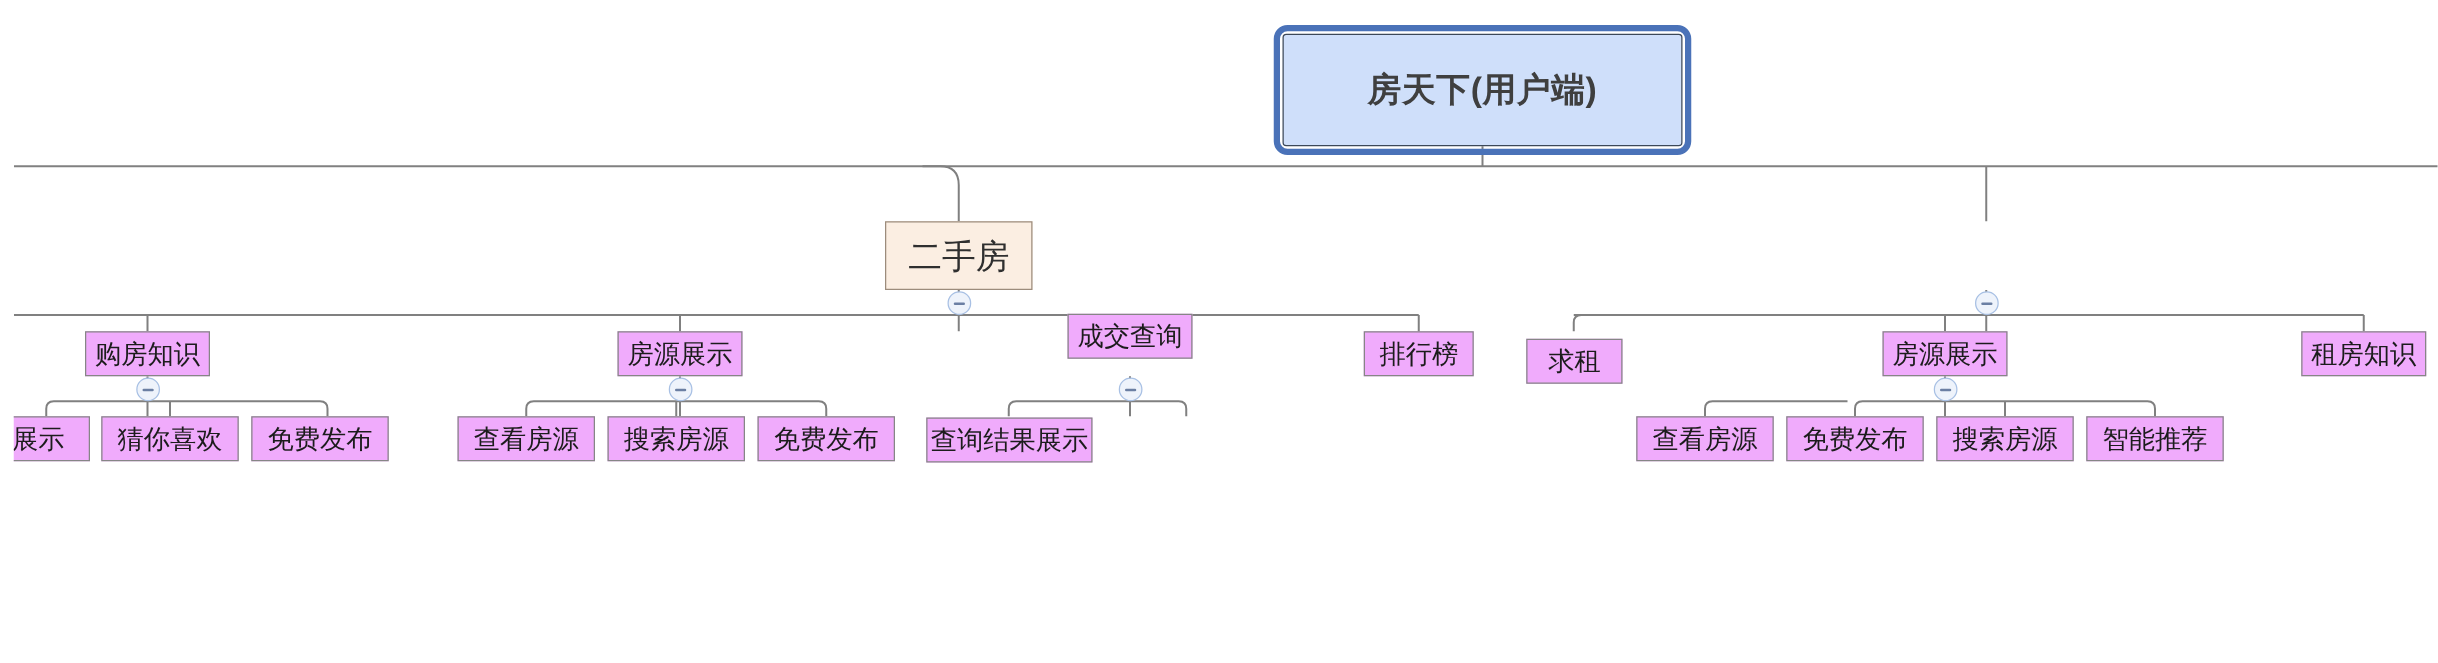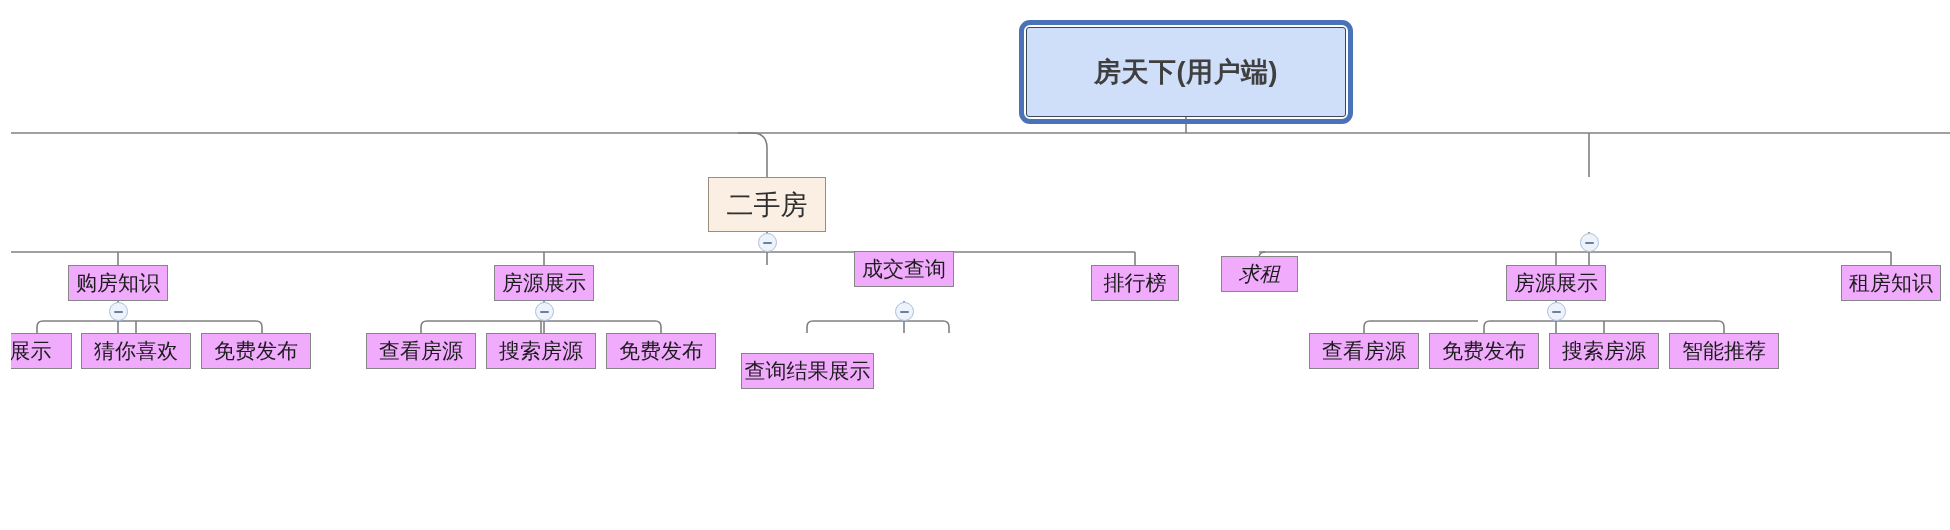--- a/index.html
+++ b/index.html
@@ -181,21 +181,21 @@
     <span>成交查询</span>
   </div>
   <div class="collapse" style="left:884px; top:302px;">
       <span class="bar"></span>
     </div>
 
   <div class="node lvl3" style="left:1080px; top:265px; width:88px; height:36px;">
     <span>排行榜</span>
   </div>
 
-  <div class="node lvl3" style="left:1210px; top:256px; width:77px; height:36px;font-style:italic;">
+  <div class="node lvl3" style="left:1210px; top:271px; width:77px; height:36px;">
     <span>求租</span>
   </div>
 
   <div class="node lvl3" style="left:1495px; top:265px; width:100px; height:36px;">
     <span>房源展示</span>
   </div>
   <div class="collapse" style="left:1536px; top:302px;">
       <span class="bar"></span>
     </div>
 
@@ -216,21 +216,21 @@
   <div class="node lvl4" style="left:355px; top:333px; width:110px; height:36px;">
     <span>查看房源</span>
   </div>
   <div class="node lvl4" style="left:475px; top:333px; width:110px; height:36px;">
     <span>搜索房源</span>
   </div>
   <div class="node lvl4" style="left:595px; top:333px; width:110px; height:36px;">
     <span>免费发布</span>
   </div>
 
-  <div class="node lvl4" style="left:730px; top:353px; width:133px; height:36px;">
+  <div class="node lvl4" style="left:730px; top:334px; width:133px; height:36px;">
     <span>查询结果展示</span>
   </div>
 
   <div class="node lvl4" style="left:1298px; top:333px; width:110px; height:36px;">
     <span>查看房源</span>
   </div>
   <div class="node lvl4" style="left:1418px; top:333px; width:110px; height:36px;">
     <span>免费发布</span>
   </div>
   <div class="node lvl4" style="left:1538px; top:333px; width:110px; height:36px;">

